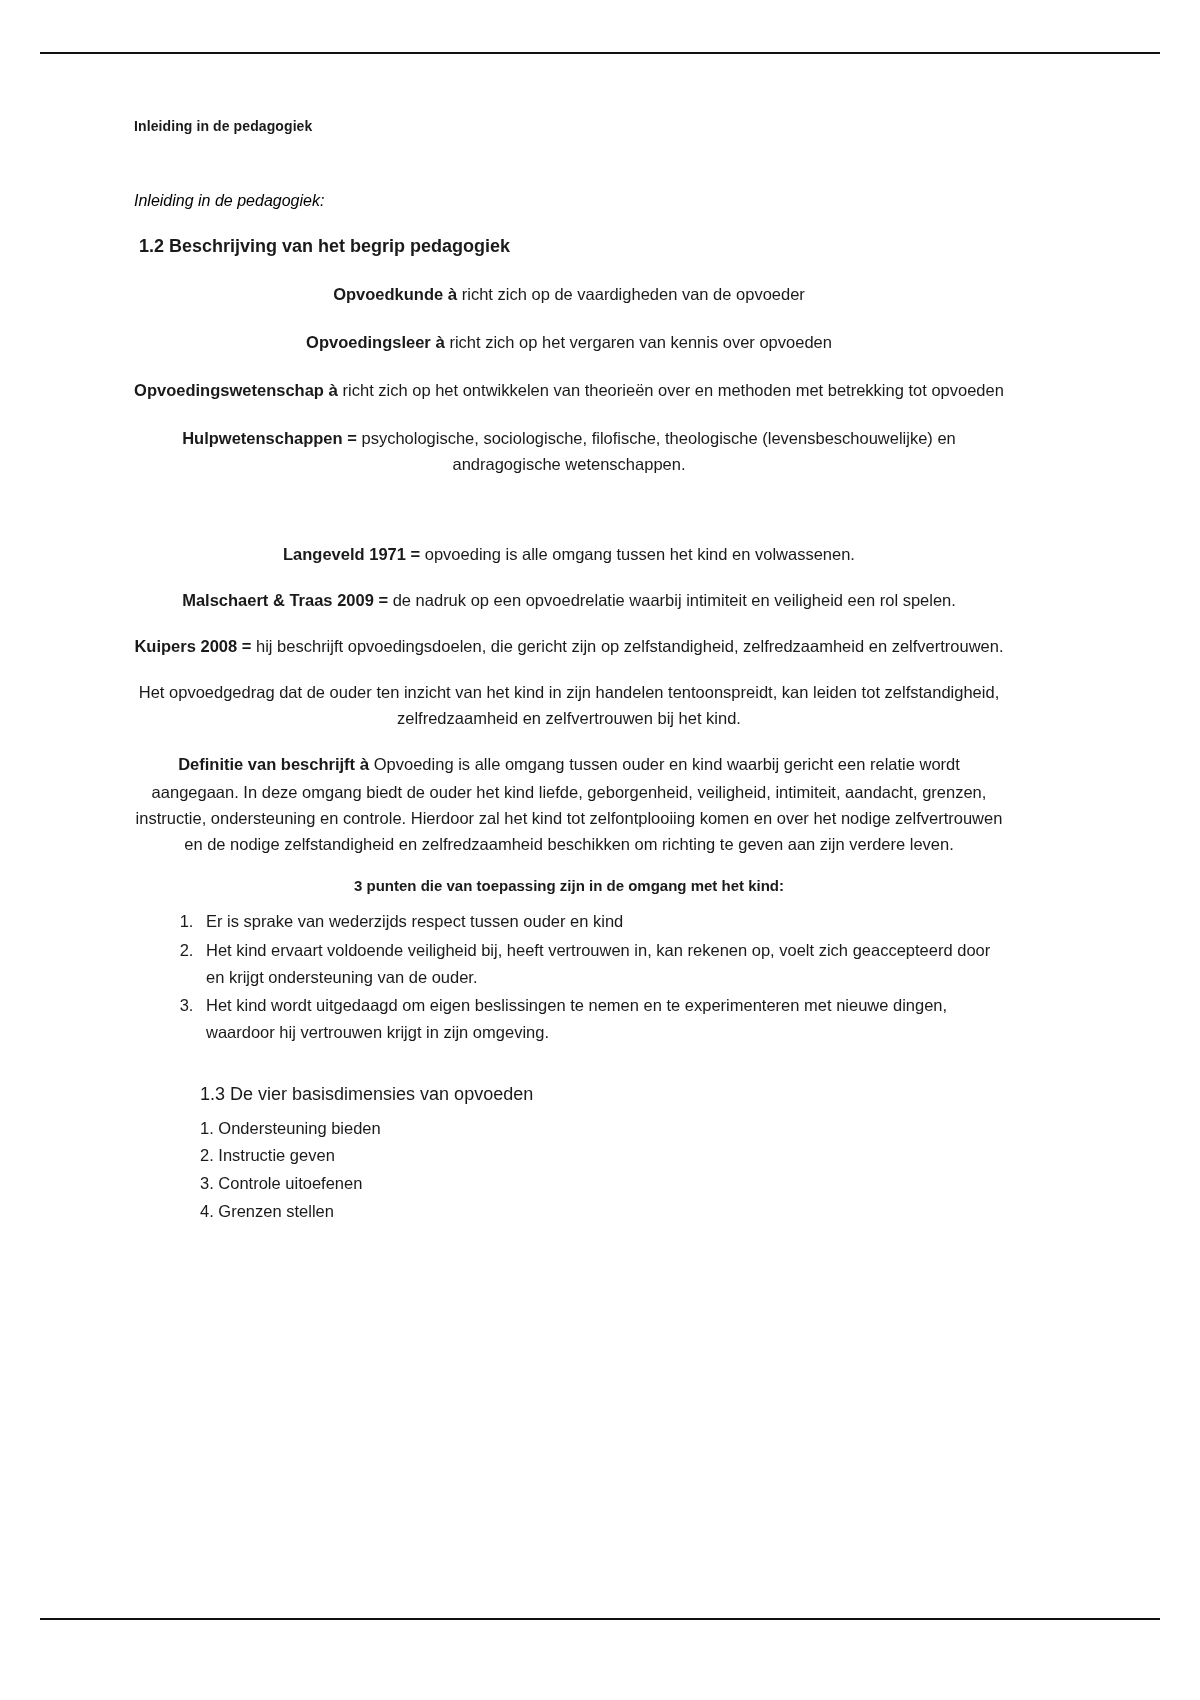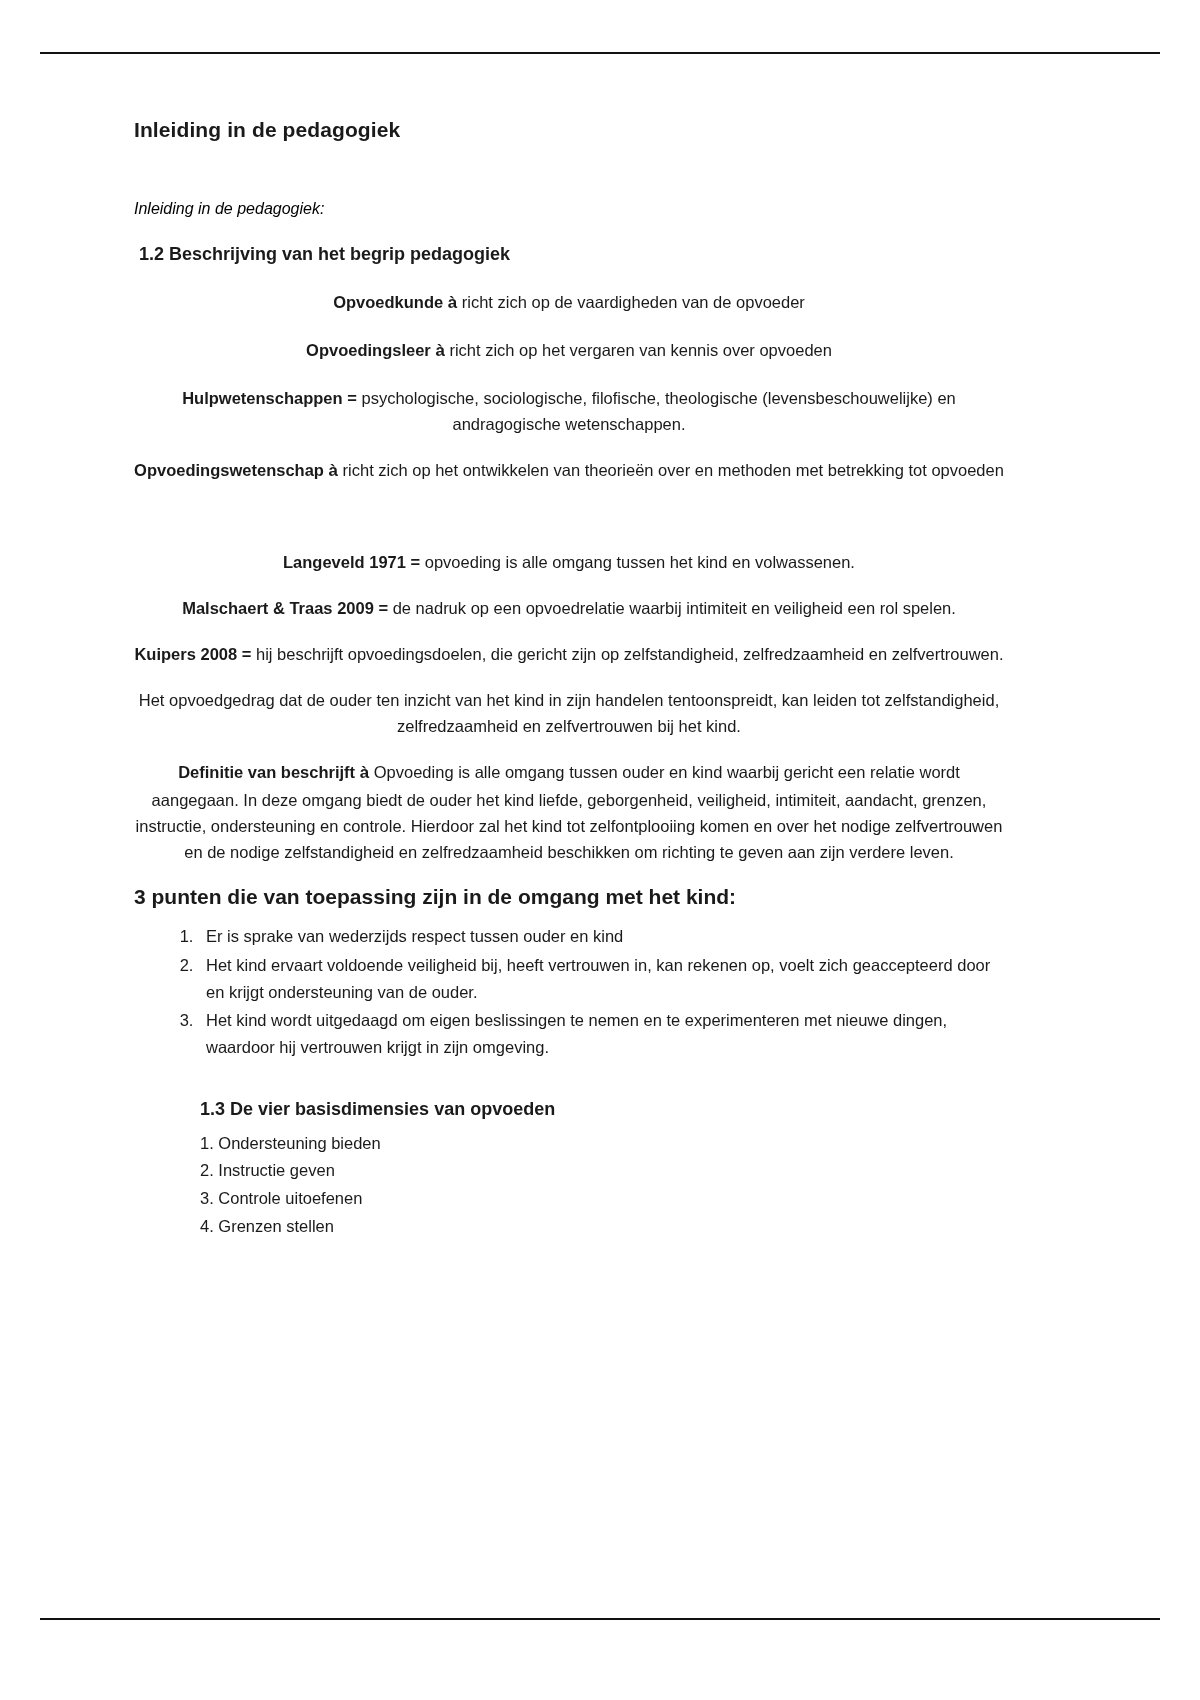--- a/index.html
+++ b/index.html
@@ -33,21 +33,21 @@
   .rule-bottom { top: 1618px; }
 
   .content {
     position: absolute;
     top: 118px;
     left: 134px;
     width: 870px;
   }
 
   .doc-title {
-    font-size: 21px;
+    font-size: 14px;
     font-weight: bold;
     letter-spacing: 0.1px;
     margin: 0 0 58px 0;
   }
   .subtitle-italic {
     font-size: 16px;
     font-style: italic;
     margin: 0 0 26px 0;
     color: #000000;
   }
@@ -59,41 +59,42 @@
   p.para {
     font-size: 16.5px;
     line-height: 1.58;
     margin: 0 0 20px 0;
     text-align: center;
   }
   .b { font-weight: bold; }
   .arrow { font-weight: bold; font-size: 17px; }
   .spacer-lg { height: 44px; }
   h3.sub {
-    font-size: 21px;
+    font-size: 15px;
     font-weight: bold;
     margin: 0 0 14px 0;
+    text-align: center;
   }
   ol.numlist {
     margin: 0 0 20px 0;
     padding-left: 64px;
     font-size: 16.5px;
     line-height: 1.62;
   }
   ol.numlist li {
     margin-bottom: 2px;
     padding-left: 8px;
   }
   .subsection {
     margin-top: 38px;
     padding-left: 66px;
   }
   .subsection h3 {
     font-size: 18px;
-    font-weight: bold;
+    font-weight: normal;
     margin: 0 0 10px 0;
   }
   .subsection .item {
     font-size: 16.5px;
     line-height: 1.68;
     margin: 0;
   }
 </style>
 </head>
 <body>
@@ -115,27 +116,27 @@
       <span class="b">Opvoedkunde</span>
       <span class="arrow">à</span><span> richt zich op de vaardigheden van de opvoeder</span>
     </p>
 
     <p class="para">
       <span class="b">Opvoedingsleer</span>
       <span class="arrow">à</span><span> richt zich op het vergaren van kennis over opvoeden</span>
     </p>
 
     <p class="para">
-      <span class="b">Hulpwetenschappen</span>
-      <span class="b">=</span><span> psychologische, sociologische, filofische, theologische (levensbeschouwelijke) en andragogische wetenschappen.</span>
+      <span class="b">Opvoedingswetenschap</span>
+      <span class="arrow">à</span><span> richt zich op het ontwikkelen van theorieën over en methoden met betrekking tot opvoeden</span>
     </p>
 
     <p class="para">
-      <span class="b">Opvoedingswetenschap</span>
-      <span class="arrow">à</span><span> richt zich op het ontwikkelen van theorieën over en methoden met betrekking tot opvoeden</span>
+      <span class="b">Hulpwetenschappen</span>
+      <span class="b">=</span><span> psychologische, sociologische, filofische, theologische (levensbeschouwelijke) en andragogische wetenschappen.</span>
     </p>
 
     <div class="spacer-lg"></div>
 
     <p class="para">
       <span class="b">Langeveld 1971</span>
       <span class="b">=</span><span> opvoeding is alle omgang tussen het kind en volwassenen.</span>
     </p>
 
     <p class="para">

